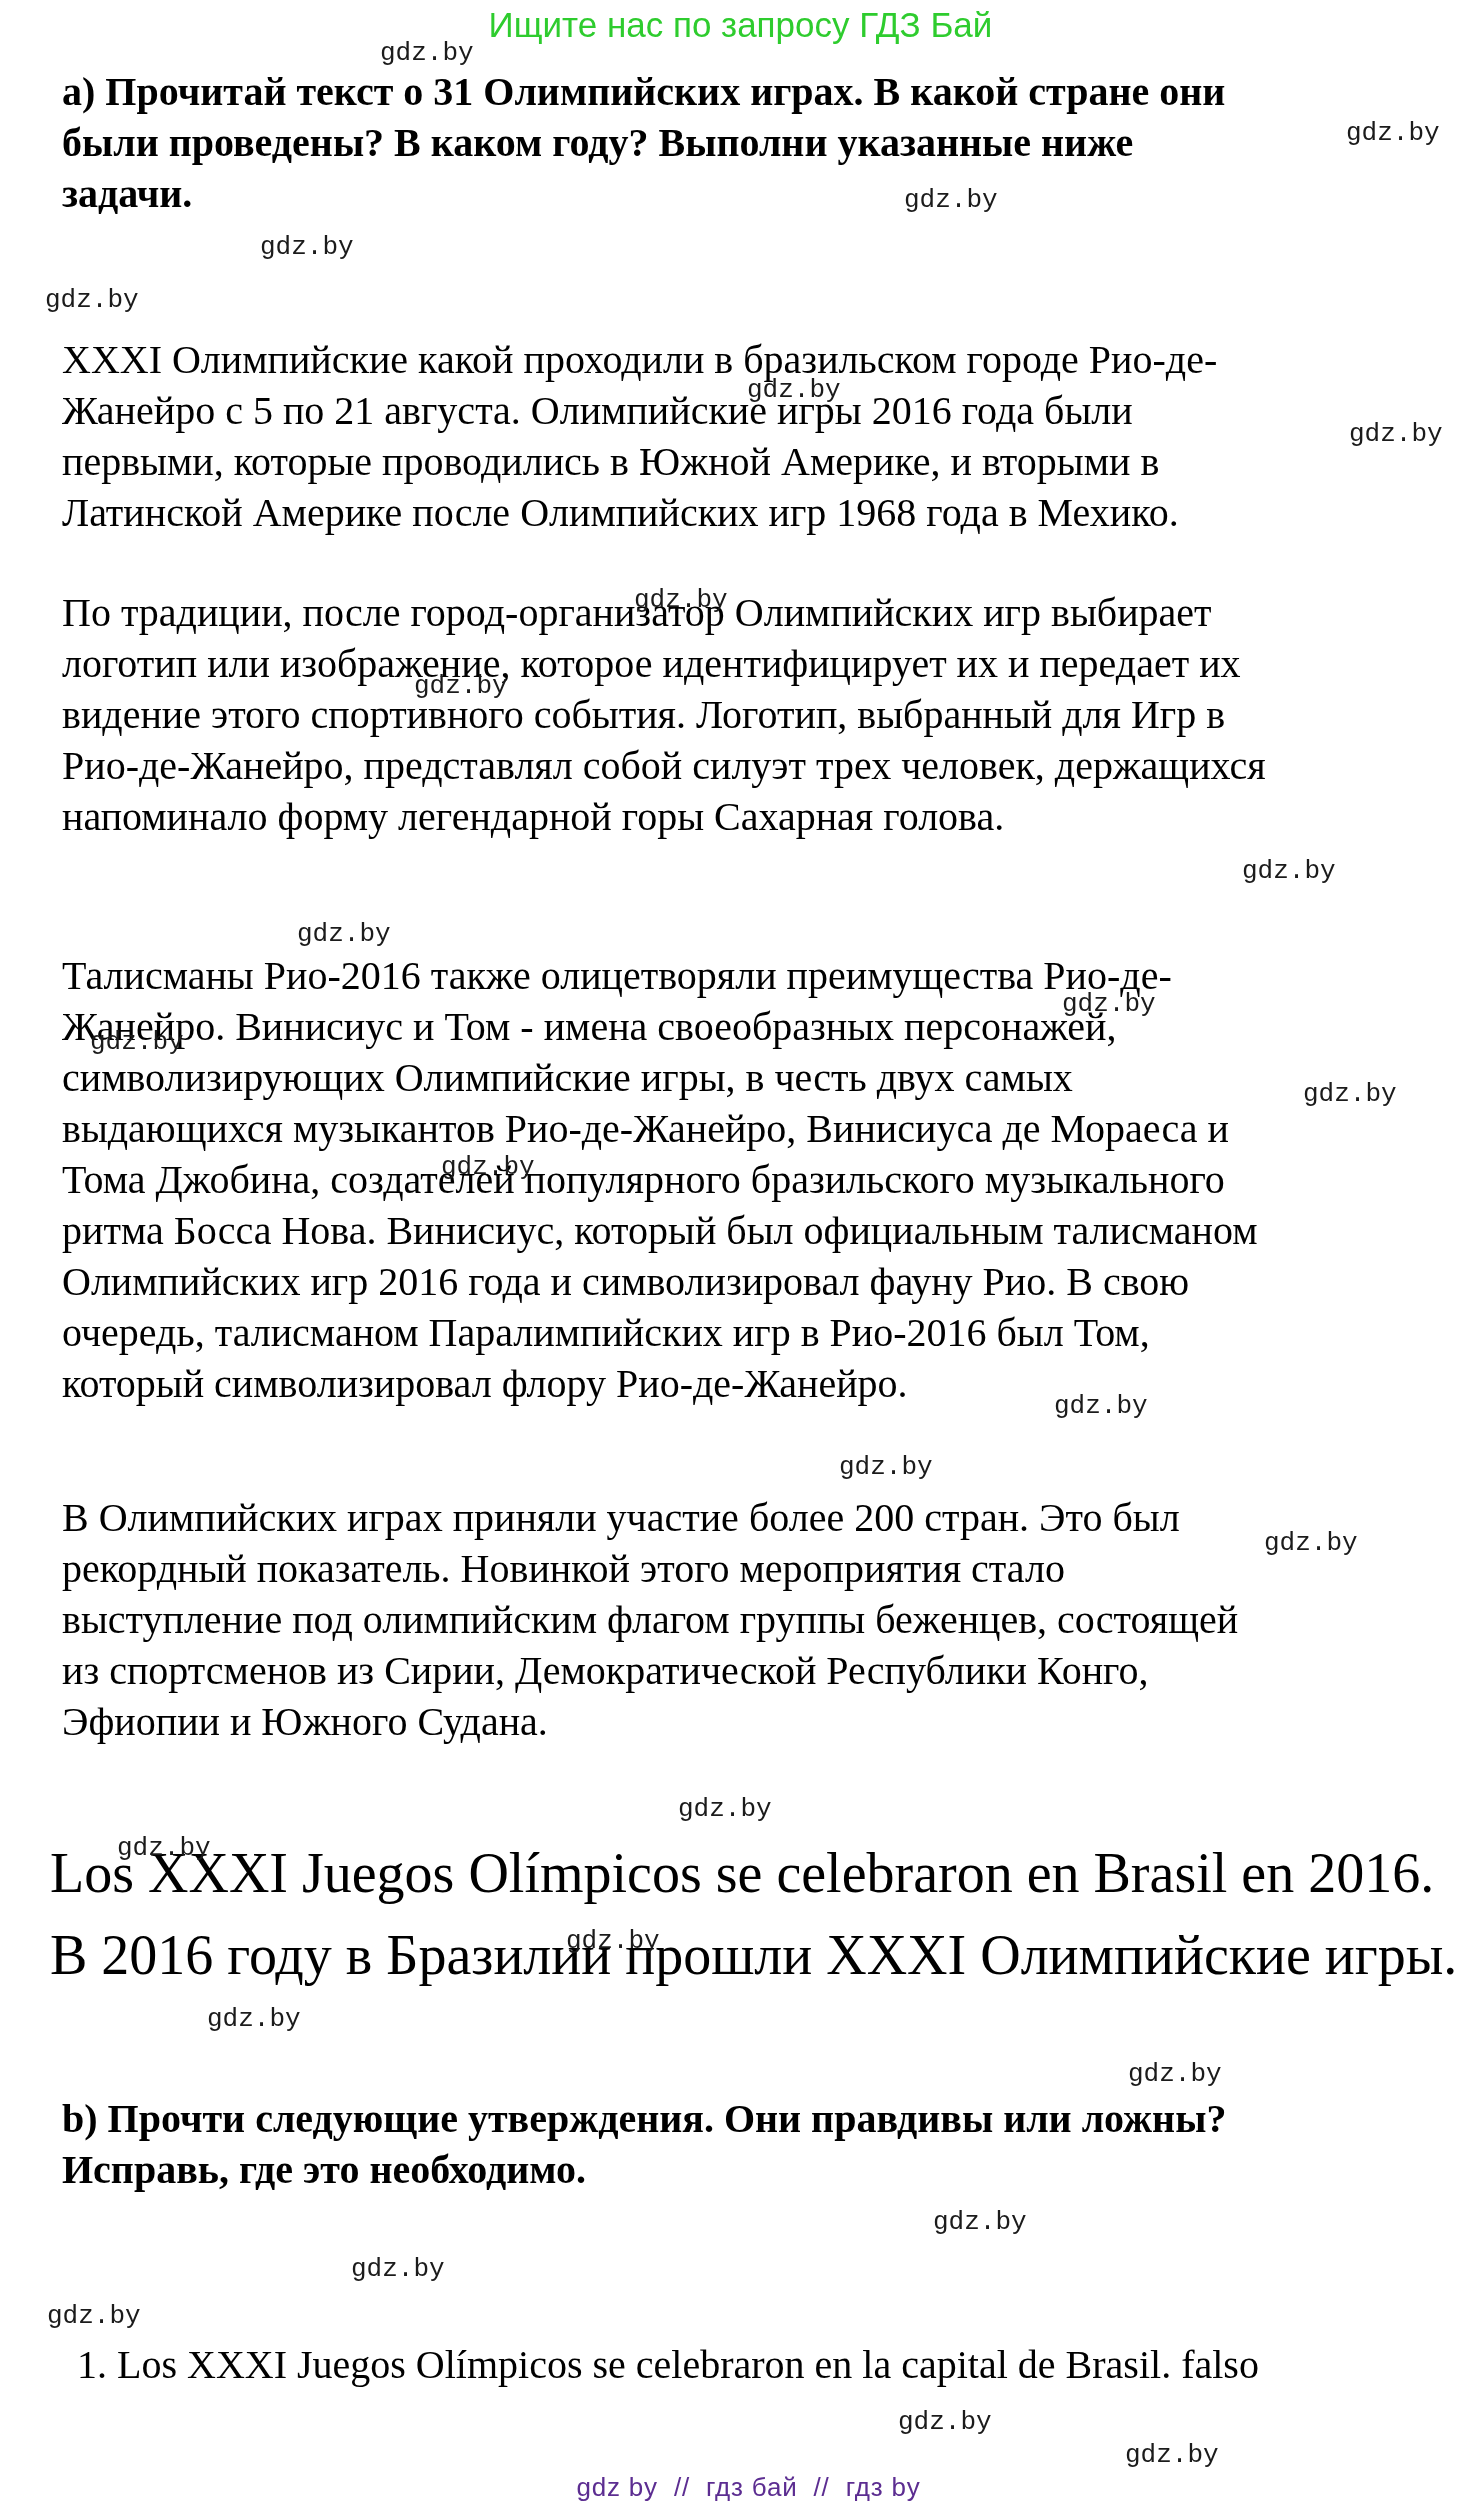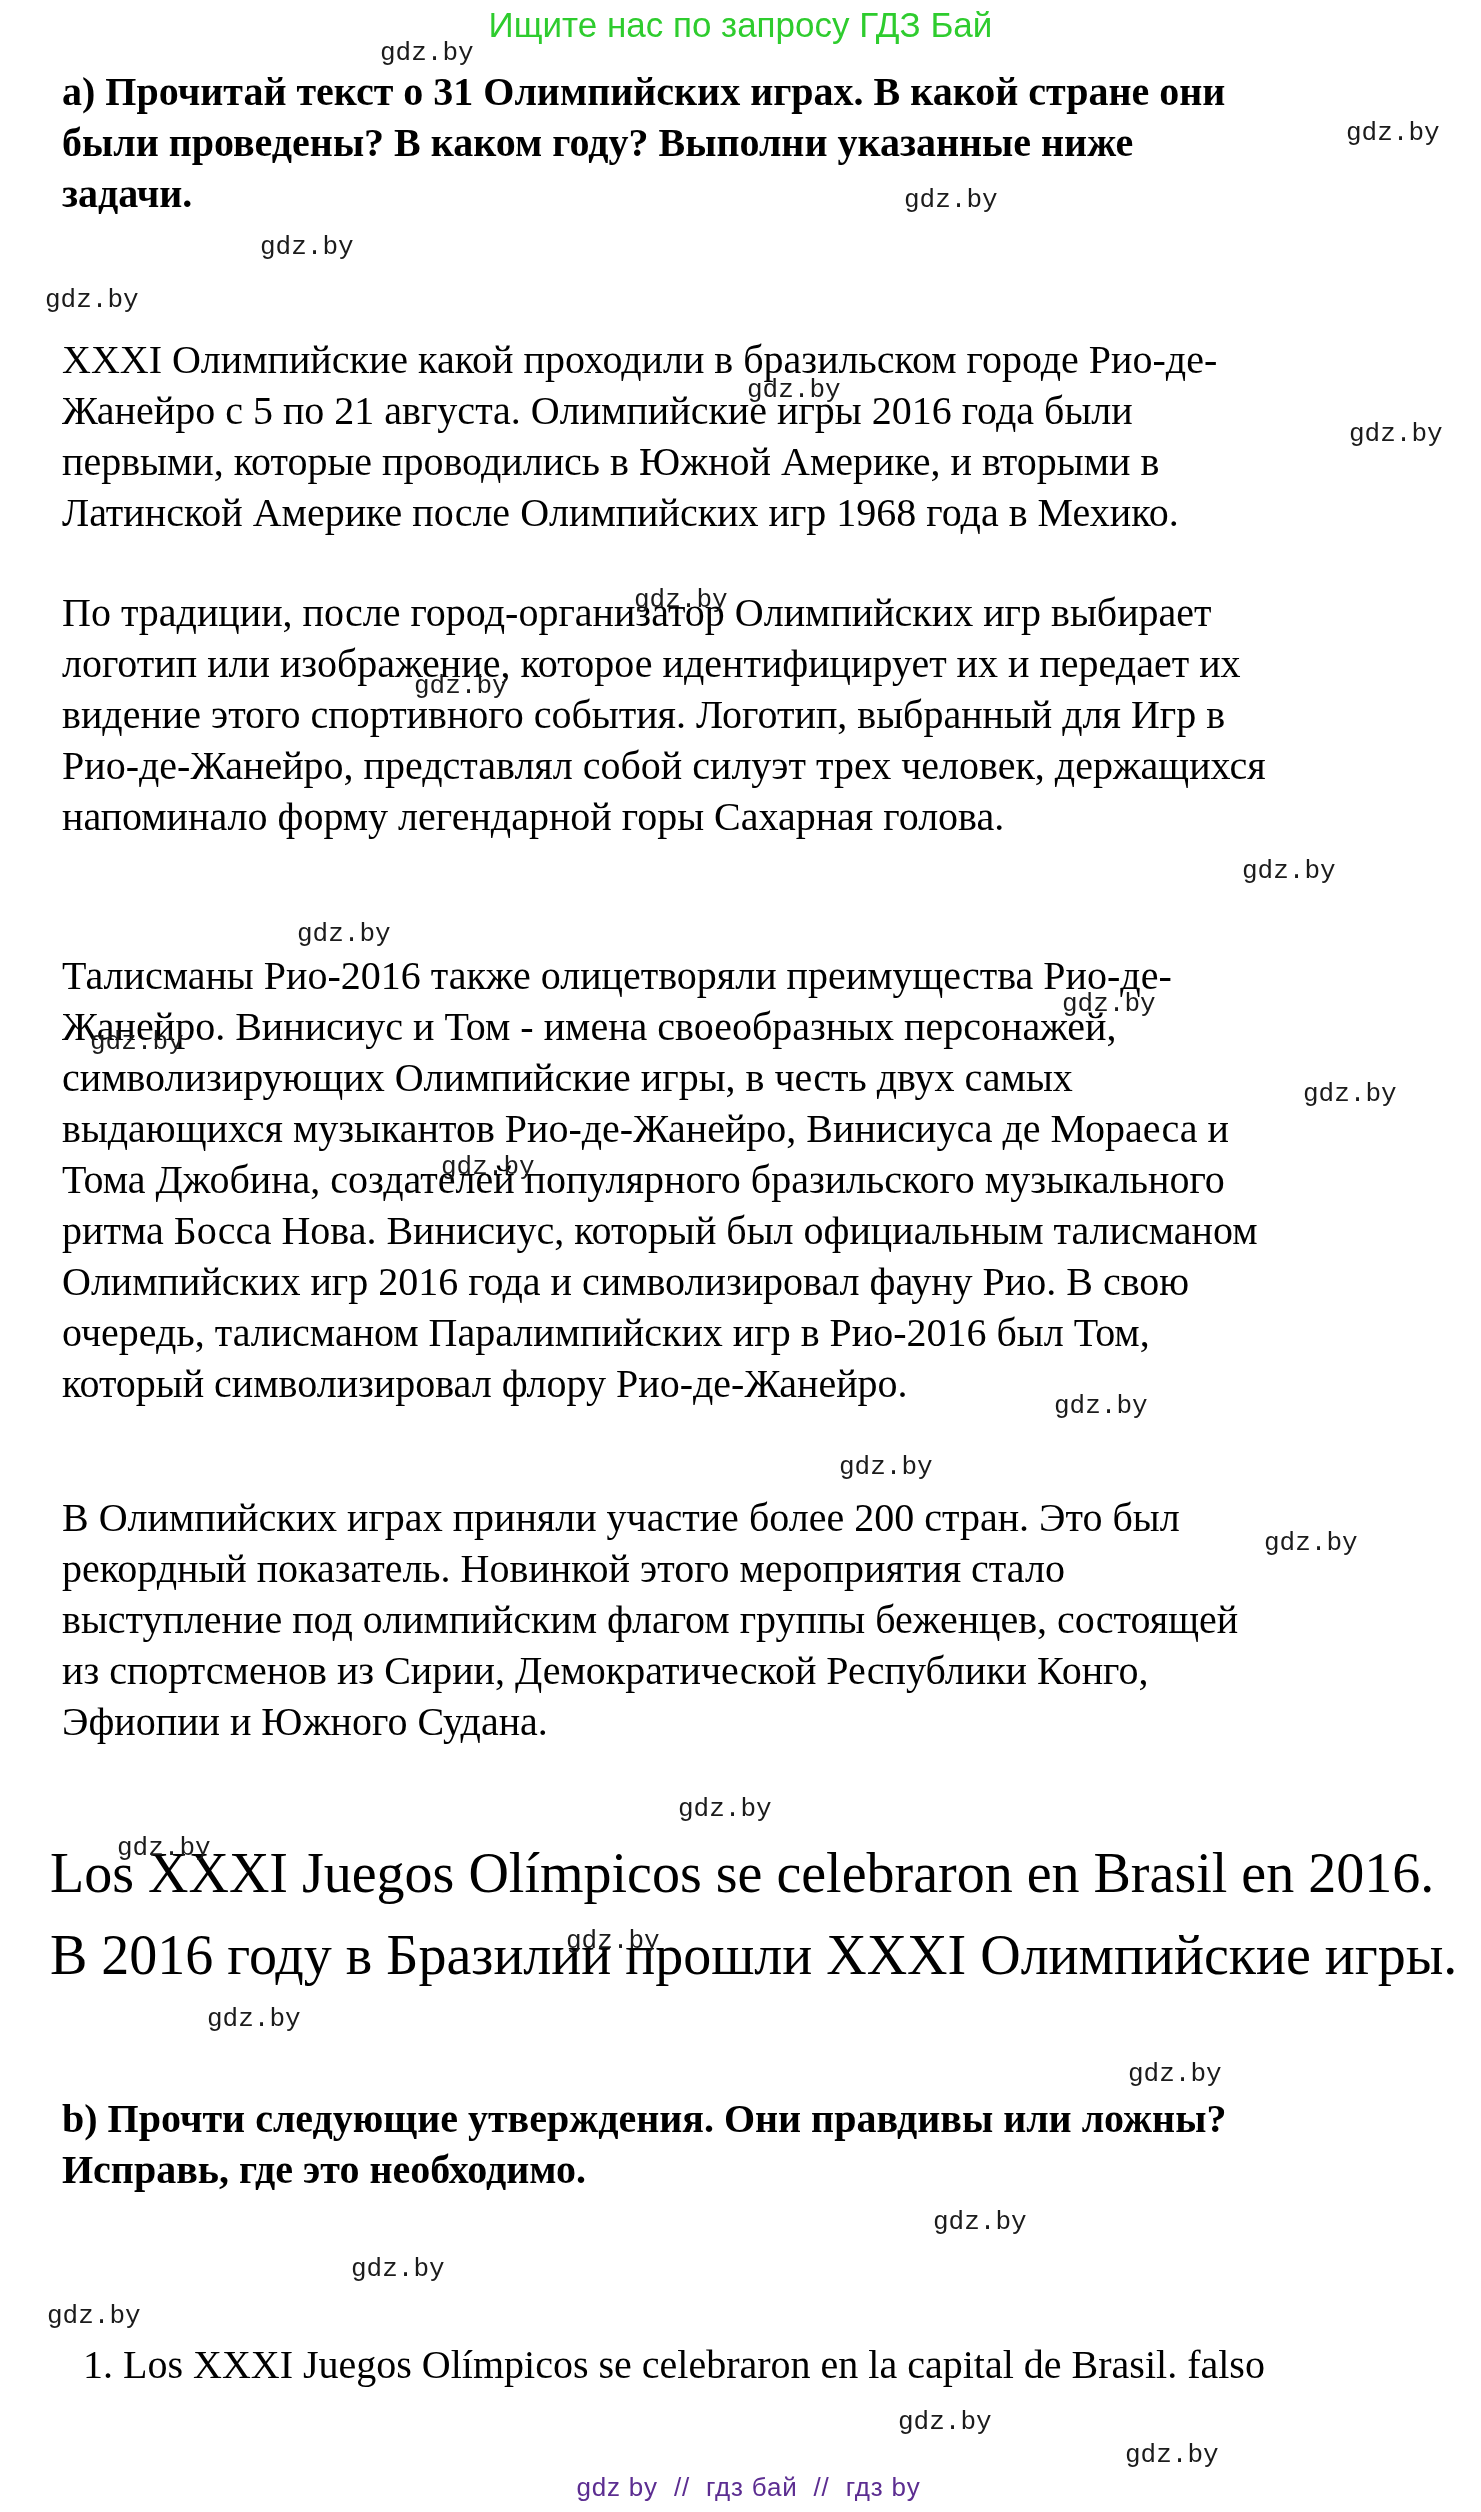--- a/index.html
+++ b/index.html
@@ -35,21 +35,21 @@
     white-space:nowrap;
     font-size:40px;
   }
   .bold .line{ font-weight:bold; }
   .single{
     position:absolute; left:50px;
     height:51px; line-height:51px;
     font-size:56px; white-space:nowrap;
   }
   .statement{
-    position:absolute; left:83px;
+    position:absolute; left:77px;
     height:51px; line-height:51px;
     font-size:40px; white-space:nowrap;
   }
   .wm{
     position:absolute;
     font-family:Liberation Mono, monospace;
     font-size:26px;
     line-height:28px;
     color:var(--wm);
     white-space:nowrap;

